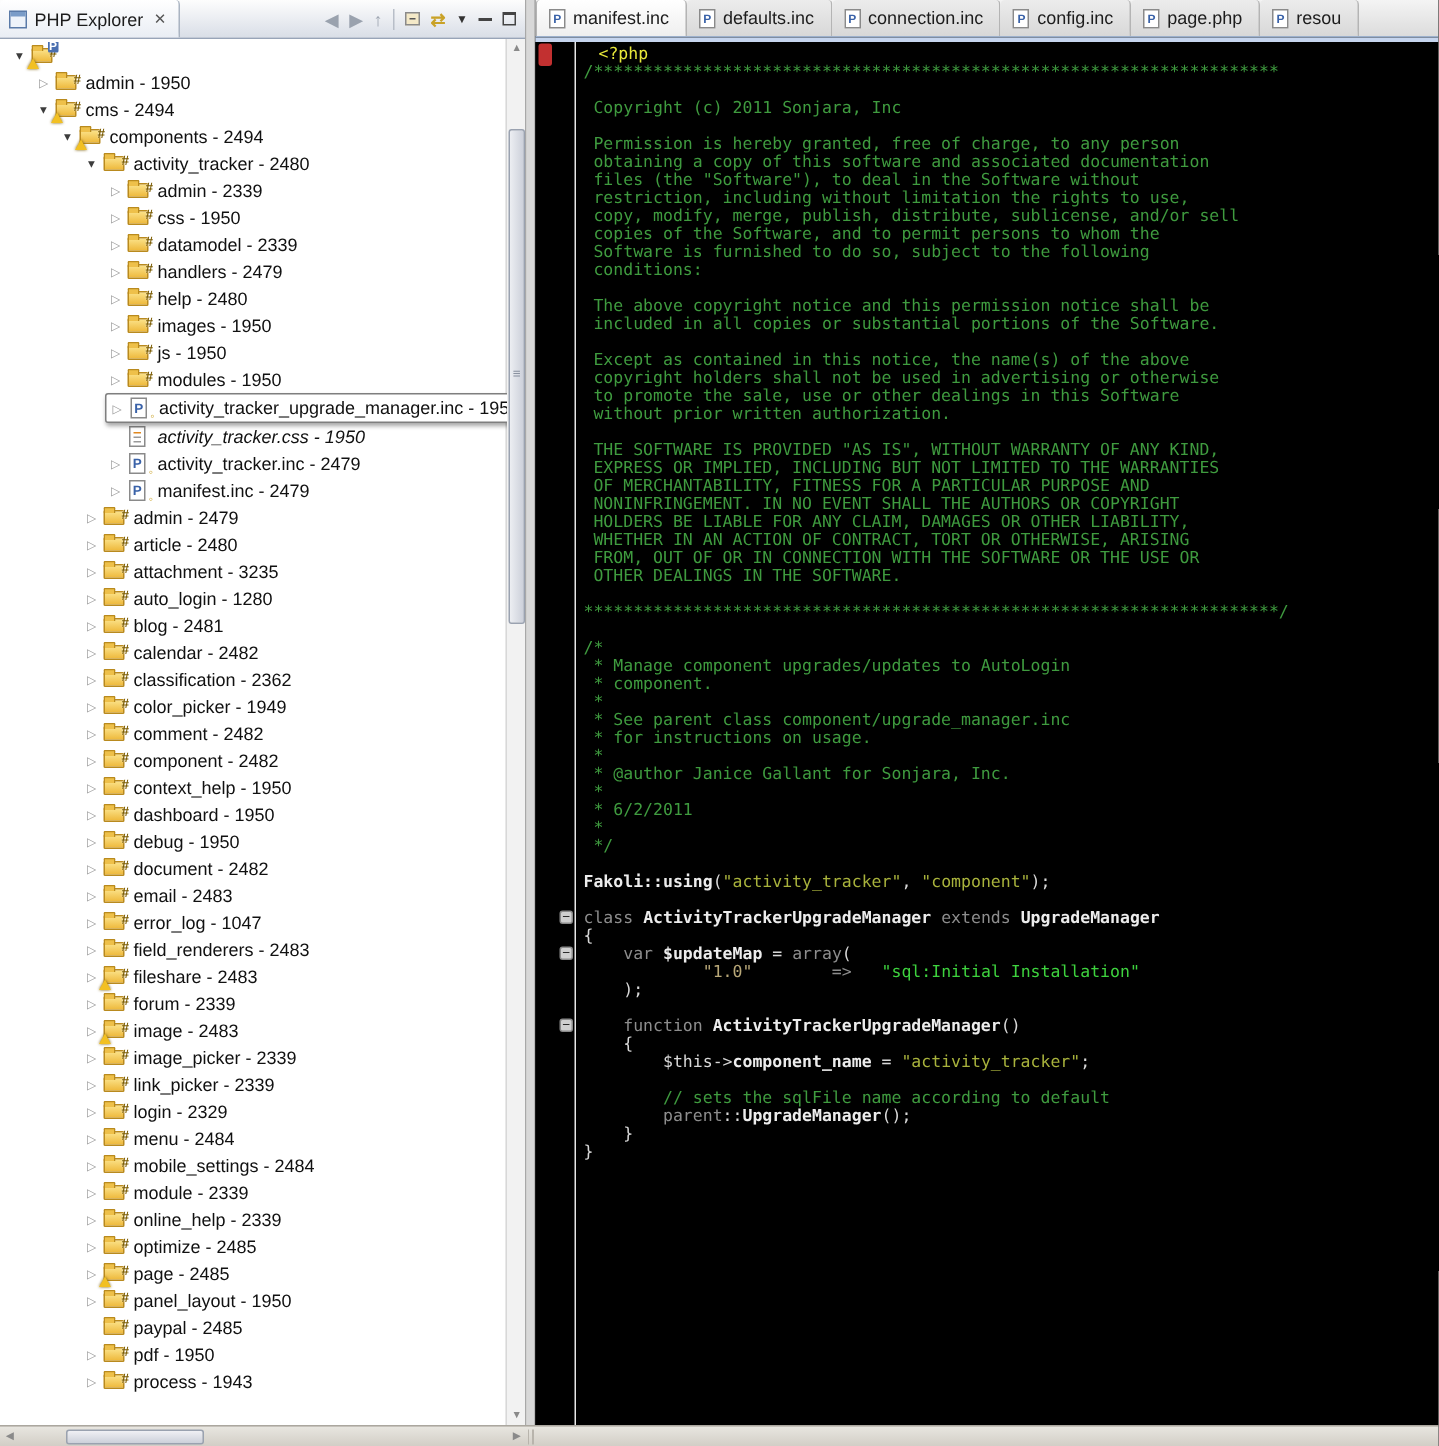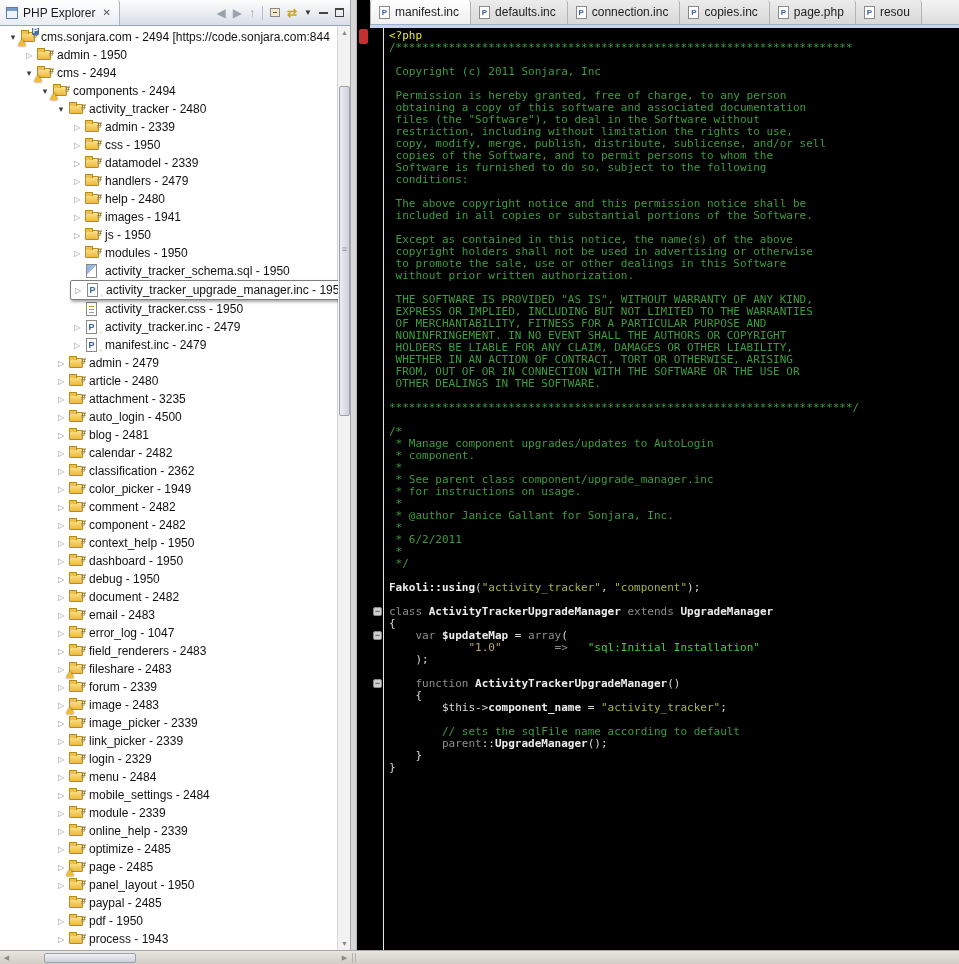--- a/index.html
+++ b/index.html
@@ -49,36 +49,36 @@
   
   #vscroll { position:absolute; top:0; right:0; width:13px; bottom:0; background:#f2f2f2; border-left:1px solid #d8d8d8; }
   .varrow { position:absolute; left:0; width:13px; height:13px; text-align:center; font-size:7px; color:#8a8a8a; line-height:13px; }
   #vthumb { position:absolute; left:1px; top:60px; width:11px; height:330px; background:linear-gradient(90deg,#eceef2,#ccd0da); border:1px solid #9aa2b0; border-radius:2px; }
   #vthumb::after { content:"≡"; position:absolute; left:0; right:0; top:50%; margin-top:-7px; text-align:center; font-size:9px; color:#8a92a0; }
 
   
   #sash { position:absolute; left:351px; top:0; width:6px; height:950px; background:#d8d8d8; border-right:1px solid #b8b8b8; cursor:col-resize; }
 
   
-  #editor { position:absolute; left:357px; top:0; right:0; height:950px; background:#000;padding-left:13px; }
+  #editor { position:absolute; left:357px; top:0; right:0; height:950px; background:#000; }
   #tabbar { position:relative; height:25px; background:linear-gradient(#f4f4f4,#dcdcdc); border-bottom:1px solid #9cb0cc; display:flex; align-items:stretch; overflow:hidden; }
   .etab { display:flex; align-items:center; gap:5px; padding:0 11px 0 8px; border-right:1px solid #b4b4b4; background:linear-gradient(#ececec,#d8d8d8); border-radius:3px 3px 0 0; cursor:pointer; white-space:nowrap; }
   .etab.active { background:linear-gradient(#ffffff,#efefef); border-left:1px solid #b4b4b4; }
   .etab-label { font-size:12px; color:#1c1c1c; }
   .etab-icon { position:relative; width:11px; height:13px; background:#fff; border:1px solid #8a8a8a; flex:0 0 11px; }
   .etab-icon::after { content:"P"; position:absolute; inset:0; font-size:8px; font-weight:bold; color:#3a62a8; text-align:center; line-height:12px; }
   #bluestrip { height:3px; background:#c6d5ee; }
   #editor-body { position:absolute; top:28px; left:0; right:0; bottom:0; background:#000; display:flex; }
   #ruler { position:relative; width:14px; flex:0 0 14px; background:#000; }
   #err-marker { position:absolute; left:2px; top:1px; width:9px; height:15px; background:#c23030; border-radius:2px; }
   #foldcol { position:relative; width:13px; flex:0 0 13px; background:#000; border-right:1px solid #e8e8e8; }
   .fold { position:absolute; left:2px; width:9px; height:9px; background:#cfcfcf; border:1px solid #8a8a8a; border-radius:2px; color:#222; font-size:9px; line-height:7px; text-align:center; cursor:pointer; }
   #code { flex:1; padding:2px 0 0 5px; font-family:"DejaVu Sans Mono", monospace; font-size:11px; line-height:12px; white-space:pre; overflow:hidden; cursor:text; }
   .cl { height:12px; }
-  .php { color:#e8e83a; }
+  .php { color:#e8e83a;margin-left:10px; }
   .cm  { color:#3f9b3f; }
   .kw  { color:#8d8d8d; }
   .id  { color:#ececec; font-weight:bold; }
   .pl  { color:#d8d8d8; }
   .sa  { color:#a8b23c; }
   .sb  { color:#b9a878; }
   .sg  { color:#3ed23e; }
 
   
   #bottombar { position:absolute; left:0; right:0; bottom:0; height:14px; background:linear-gradient(#e8e6e0,#d2cec6); border-top:1px solid #aba79f; }
@@ -113,21 +113,20 @@
     <div id="explorer-body">
       <div id="tree">
           <div class="trow" style="margin-left: 6px;">
             <span class="texp open">▾</span>
             <span class="ticon">
               <span class="ic-folder"></span>
               <span class="ic-badge">#</span>
               <span class="ic-pbadge">P</span>
               <span class="ic-warn"></span>
             </span>
-            <span class="tlabel">cms.sonjara.com - 2494 [https://code.sonjara.com:844</span>
           </div>
           <div class="trow" style="margin-left: 22px;">
             <span class="texp">▷</span>
             <span class="ticon">
               <span class="ic-folder"></span>
               <span class="ic-badge">#</span>
             </span>
             <span class="tlabel">admin - 1950</span>
           </div>
           <div class="trow" style="margin-left: 22px;">
@@ -195,55 +194,48 @@
               <span class="ic-badge">#</span>
             </span>
             <span class="tlabel">help - 2480</span>
           </div>
           <div class="trow" style="margin-left: 70px;">
             <span class="texp">▷</span>
             <span class="ticon">
               <span class="ic-folder"></span>
               <span class="ic-badge">#</span>
             </span>
-            <span class="tlabel">images - 1941</span>
+            <span class="tlabel">images - 1950</span>
           </div>
           <div class="trow" style="margin-left: 70px;">
             <span class="texp">▷</span>
             <span class="ticon">
               <span class="ic-folder"></span>
               <span class="ic-badge">#</span>
             </span>
             <span class="tlabel">js - 1950</span>
           </div>
           <div class="trow" style="margin-left: 70px;">
             <span class="texp">▷</span>
             <span class="ticon">
               <span class="ic-folder"></span>
               <span class="ic-badge">#</span>
             </span>
             <span class="tlabel">modules - 1950</span>
-          </div>
-          <div class="trow" style="margin-left: 70px;">
-            <span class="texp"></span>
-            <span class="ticon">
-              <span class="ic-page sql"></span>
-            </span>
-            <span class="tlabel">activity_tracker_schema.sql - 1950</span>
           </div>
           <div class="trow sel" style="margin-left: 70px;">
             <span class="texp">▷</span>
             <span class="ticon">
               <span class="ic-page"></span>
               <span class="ic-pletter">P</span>
               <span class="ic-corner">◦</span>
             </span>
             <span class="tlabel">activity_tracker_upgrade_manager.inc - 1950</span>
           </div>
-          <div class="trow" style="margin-left: 70px;">
+          <div class="trow" style="margin-left: 70px; font-style: italic;">
             <span class="texp"></span>
             <span class="ticon">
               <span class="ic-page css"></span>
             </span>
             <span class="tlabel">activity_tracker.css - 1950</span>
           </div>
           <div class="trow" style="margin-left: 70px;">
             <span class="texp">▷</span>
             <span class="ticon">
               <span class="ic-page"></span>
@@ -284,21 +276,21 @@
               <span class="ic-badge">#</span>
             </span>
             <span class="tlabel">attachment - 3235</span>
           </div>
           <div class="trow" style="margin-left: 54px;">
             <span class="texp">▷</span>
             <span class="ticon">
               <span class="ic-folder"></span>
               <span class="ic-badge">#</span>
             </span>
-            <span class="tlabel">auto_login - 4500</span>
+            <span class="tlabel">auto_login - 1280</span>
           </div>
           <div class="trow" style="margin-left: 54px;">
             <span class="texp">▷</span>
             <span class="ticon">
               <span class="ic-folder"></span>
               <span class="ic-badge">#</span>
             </span>
             <span class="tlabel">blog - 2481</span>
           </div>
           <div class="trow" style="margin-left: 54px;">
@@ -551,21 +543,21 @@
         <div class="etab">
           <span class="etab-icon"></span>
           <span class="etab-label">defaults.inc</span>
         </div>
         <div class="etab">
           <span class="etab-icon"></span>
           <span class="etab-label">connection.inc</span>
         </div>
         <div class="etab">
           <span class="etab-icon"></span>
-          <span class="etab-label">copies.inc</span>
+          <span class="etab-label">config.inc</span>
         </div>
         <div class="etab">
           <span class="etab-icon"></span>
           <span class="etab-label">page.php</span>
         </div>
         <div class="etab">
           <span class="etab-icon"></span>
           <span class="etab-label">resou</span>
         </div>
       </div>

